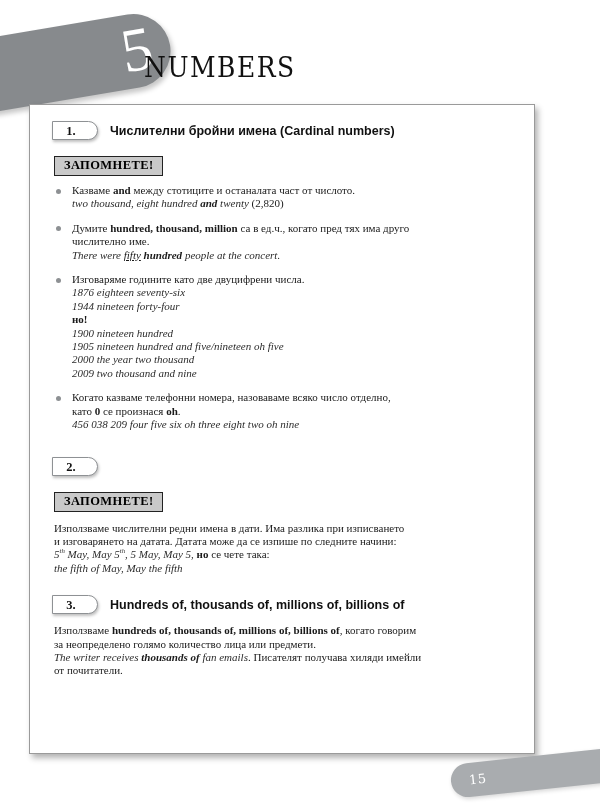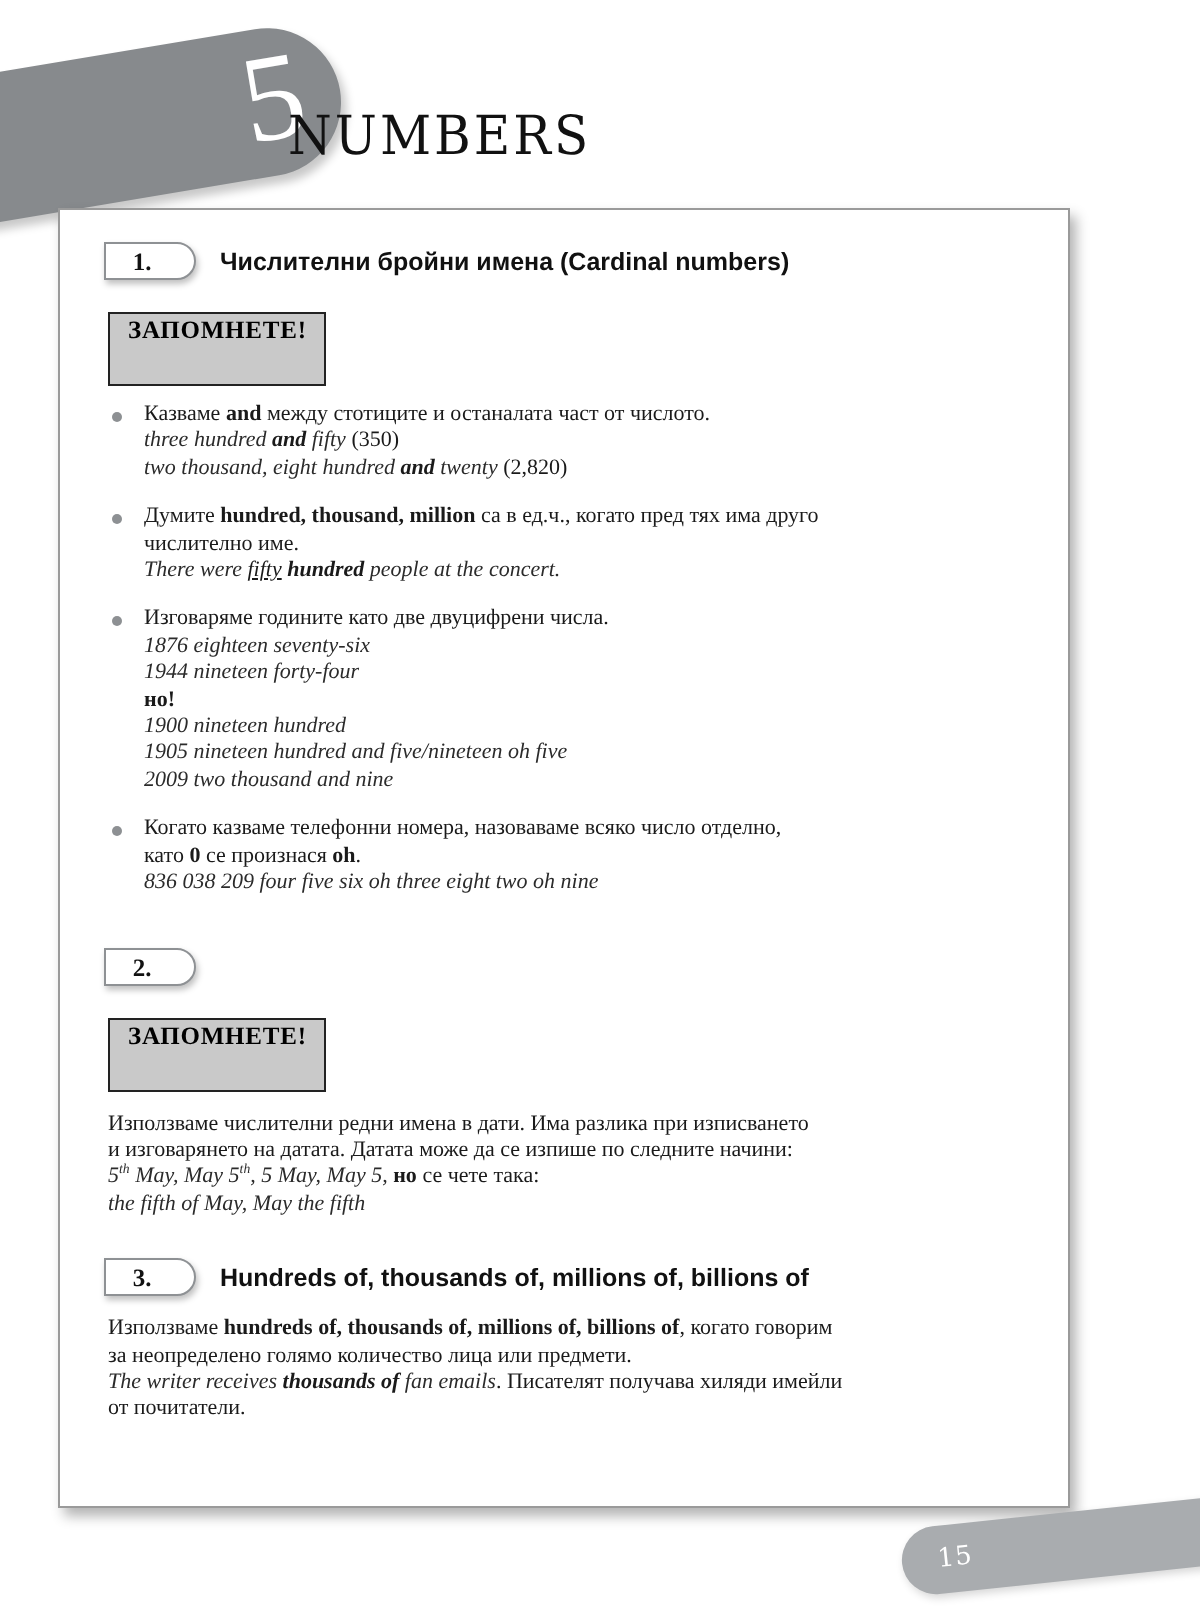--- a/index.html
+++ b/index.html
@@ -136,21 +136,21 @@
     font-weight: 700;
     font-size: 12.5px;
     color: #111111;
   }
 
   
   .remember-badge {
     display: inline-block;
     background: #c9c9c9;
     border: 1px solid #222222;
-    padding: 1px 9px 19px 9px;
+    padding: 1px 9px 2px 9px;
     font-family: "Liberation Serif", serif;
     font-weight: 700;
     font-size: 12.5px;
     letter-spacing: 0.4px;
     color: #000000;
     margin: 10px 0 8px 2px;
   }
 
   
   .bullets {
@@ -213,44 +213,44 @@
       <div class="section-num">1.</div>
       <div class="section-title">Числителни бройни имена (Cardinal numbers)</div>
     </div>
 
     <div class="remember-badge">ЗАПОМНЕТЕ!</div>
 
     <ul class="bullets">
 
       <li>
         <span class="line"><span>Казваме </span><span class="bold">and</span><span> между стотиците и останалата част от числото.</span></span>
-        <span class="line"><span class="ital">three hundred </span><span class="bi">and</span><span class="ital"> fifty</span><span> (350)</span></span>
         <span class="line"><span class="ital">two thousand, eight hundred </span><span class="bi">and</span><span class="ital"> twenty</span><span> (2,820)</span></span>
       </li>
 
       <li>
         <span class="line"><span>Думите </span><span class="bold">hundred, thousand, million</span><span> са в ед.ч., когато пред тях има друго</span></span>
         <span class="line">числително име.</span>
         <span class="line"><span class="ital">There were </span><span class="und">fifty</span><span class="bi"> hundred</span><span class="ital"> people at the concert.</span></span>
       </li>
 
       <li>
         <span class="line">Изговаряме годините като две двуцифрени числа.</span>
         <span class="line ital">1876 eighteen seventy-six</span>
         <span class="line ital">1944 nineteen forty-four</span>
         <span class="line bold">но!</span>
         <span class="line ital">1900 nineteen hundred</span>
         <span class="line ital">1905 nineteen hundred and five/nineteen oh five</span>
+        <span class="line ital">2000 the year two thousand</span>
         <span class="line ital">2009 two thousand and nine</span>
       </li>
 
       <li>
         <span class="line">Когато казваме телефонни номера, назоваваме всяко число отделно,</span>
         <span class="line"><span>като </span><span class="bold">0</span><span> се произнася </span><span class="bold">oh</span><span>.</span></span>
-        <span class="line ital">836 038 209 four five six oh three eight two oh nine</span>
+        <span class="line ital">456 038 209 four five six oh three eight two oh nine</span>
       </li>
     </ul>
 
     <div class="sec-gap"></div>
 
     
     <div class="section-head">
       <div class="section-num">2.</div>
     </div>
 

